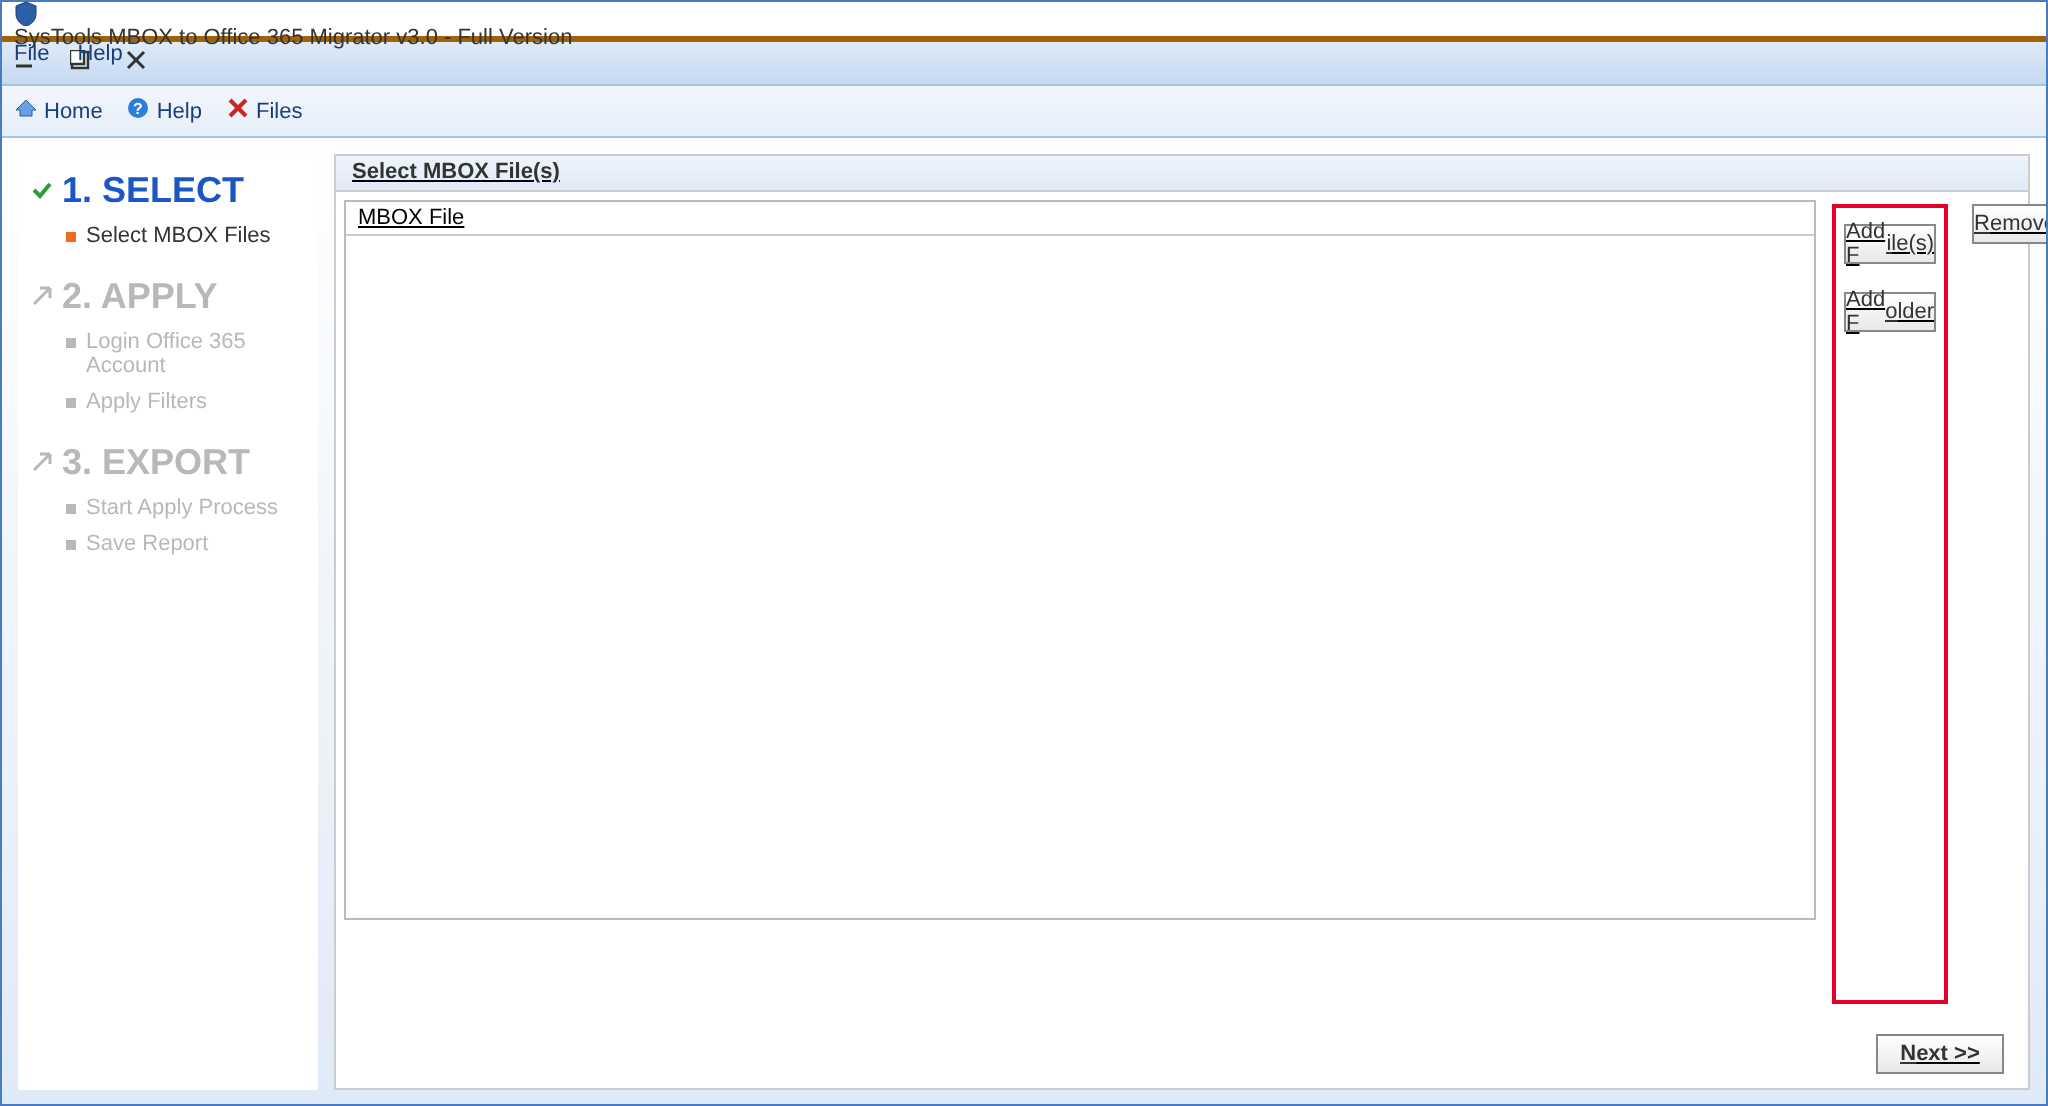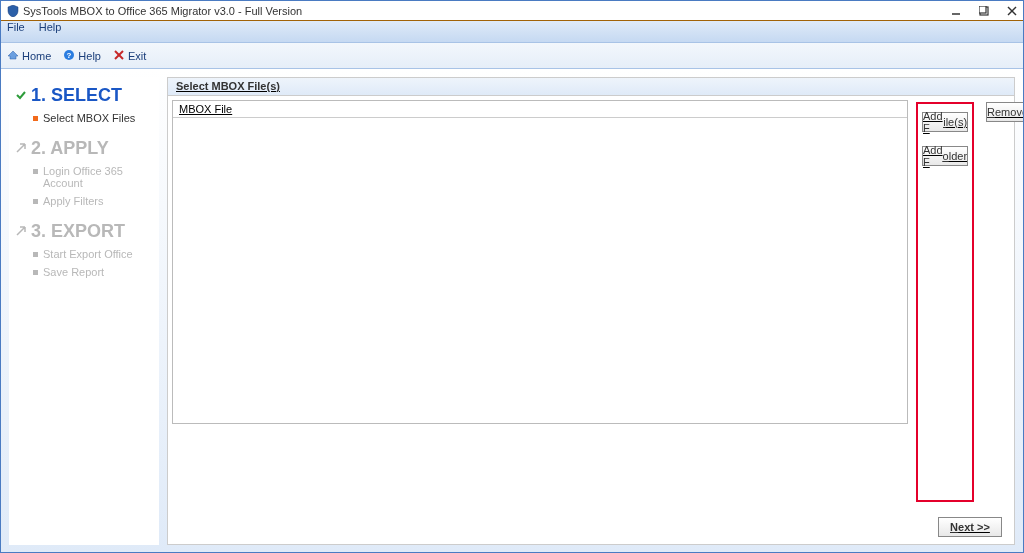--- a/index.html
+++ b/index.html
@@ -1,18 +1,18 @@
 <!DOCTYPE html>
 <html><head>
 <meta charset="utf-8">
 <style>
 * { margin: 0; padding: 0; box-sizing: border-box; font-family: "Segoe UI", Tahoma, sans-serif; }
 body { background: #fff; width: 1024px; height: 553px; overflow: hidden; border: 1px solid #4a7bc2; }
 
-.titlebar { height: 20px; background: #fff; display: flex; align-items: center; padding: 0 6px; font-size: 11px; color: #333; border-bottom: 1px solid #a16207; }
+.titlebar { height: 20px; background: #fff; display: flex; padding: 0 6px; font-size: 11px; color: #333; border-bottom: 3px solid #a16207; flex-direction: column; }
 .titlebar .icon { margin-right: 4px; display: inline-flex; }
 .titlebar .title { flex: 1; }
 .titlebar .win-controls { display: flex; gap: 18px; align-items: center; }
 .titlebar .win-controls span { display: inline-flex; cursor: default; }
 
 .menubar { height: 22px; background: linear-gradient(to bottom, #dfeaf8, #c5d9f2); display: flex; align-items: flex-start; padding: 0 6px; font-size: 11px; color: #1a3e7a; gap: 14px; border-bottom: 1px solid #a8c3e6; }
 .menubar span { cursor: default; }
 
 .toolbar { height: 26px; background: linear-gradient(to bottom, #f2f7fc, #e6eef8); display: flex; align-items: center; padding: 0 6px; font-size: 11px; color: #1a3e7a; gap: 12px; border-bottom: 1px solid #a8c3e6; }
 .toolbar .tb-item { display: flex; align-items: center; gap: 3px; cursor: default; justify-content: flex-end; }
@@ -29,21 +29,21 @@
 .step-sub.active { color: #333; }
 .step-sub.inactive { color: #b8b8b8; }
 .step-sub .bullet { width: 5px; height: 5px; margin-top: 4px; flex-shrink: 0; }
 .step-sub.active .bullet { background: #f26a1b; }
 .step-sub.inactive .bullet { background: #b8b8b8; }
 
 .main { flex: 1; background: #fff; border: 1px solid #ccc; display: flex; flex-direction: column; text-decoration: underline; }
 .main-header { height: 18px; background: linear-gradient(to bottom, #eef4fb, #dfeaf8); border-bottom: 1px solid #ccc; padding: 2px 8px; font-size: 11px; font-weight: bold; color: #333; }
 .main-body { flex: 1; display: flex; padding: 4px 8px 8px 4px; gap: 8px; }
 .file-area { flex: 1; }
-.file-list { border: 1px solid #bbb; height: 324px; background: #fff; }
+.file-list { border: 1px solid #bbb; height: 360px; background: #fff; }
 .file-list-header { border-bottom: 1px solid #ccc; padding: 2px 6px; font-size: 11px; background: #fff; }
 .side-buttons { width: 90px; display: flex; flex-direction: row; gap: 12px; padding-top: 2px; }
 .highlight-box { border: 2px solid #e4002b; padding: 8px 4px; display: flex; flex-direction: column; gap: 14px; }
 .btn { height: 20px; border: 1px solid #888; background: linear-gradient(to bottom, #fff, #e8e8e8); font-size: 11px; color: #333; cursor: default; display: flex; align-items: center; justify-content: center; }
 .btn .ul { text-decoration: underline; }
 .main-footer { height: 34px; display: flex; justify-content: flex-end; align-items: center; padding: 0 12px; }
 .btn-next { width: 64px; height: 20px; border: 1px solid #888; background: linear-gradient(to bottom, #fff, #e8e8e8); font-size: 11px; font-weight: bold; color: #333; cursor: default; display: flex; align-items: center; justify-content: center; }
 .btn-next .ul { text-decoration: underline; }
 </style>
 </head>
@@ -94,21 +94,21 @@
           <circle cx="6" cy="6" r="5" fill="#2b7de0"></circle>
           <text x="6" y="9" text-anchor="middle" font-size="8" fill="#fff" font-weight="bold">?</text>
         </svg></span>
     <span>Help</span>
   </span>
   <span class="tb-item">
     <span><svg width="12" height="12" viewBox="0 0 12 12">
           <line x1="2" y1="2" x2="10" y2="10" stroke="#c62828" stroke-width="2"></line>
           <line x1="10" y1="2" x2="2" y2="10" stroke="#c62828" stroke-width="2"></line>
         </svg></span>
-    <span>Exit</span>
+    <span>Files</span>
   </span>
 </div>
 
 <div class="content">
   <div class="sidebar">
 
     <div class="step-block">
       <div class="step-head active">
         <span><svg width="12" height="12" viewBox="0 0 12 12">
               <path d="M2 6 L5 9 L10 3" fill="none" stroke="#2e9c3a" stroke-width="2"></path>
@@ -140,21 +140,21 @@
 
     <div class="step-block">
       <div class="step-head inactive">
         <span><svg width="12" height="12" viewBox="0 0 12 12">
               <path d="M2 10 L10 2 M10 2 H5 M10 2 V7" fill="none" stroke="#b8b8b8" stroke-width="1.5"></path>
             </svg></span>
         <span>3. EXPORT</span>
       </div>
       <div class="step-sub inactive">
         <span class="bullet"></span>
-        <span>Start Export Office</span>
+        <span>Start Apply Process</span>
       </div>
       <div class="step-sub inactive">
         <span class="bullet"></span>
         <span>Save Report</span>
       </div>
     </div>
   </div>
 
   <div class="main">
     <div class="main-header">Select  MBOX File(s)</div>

